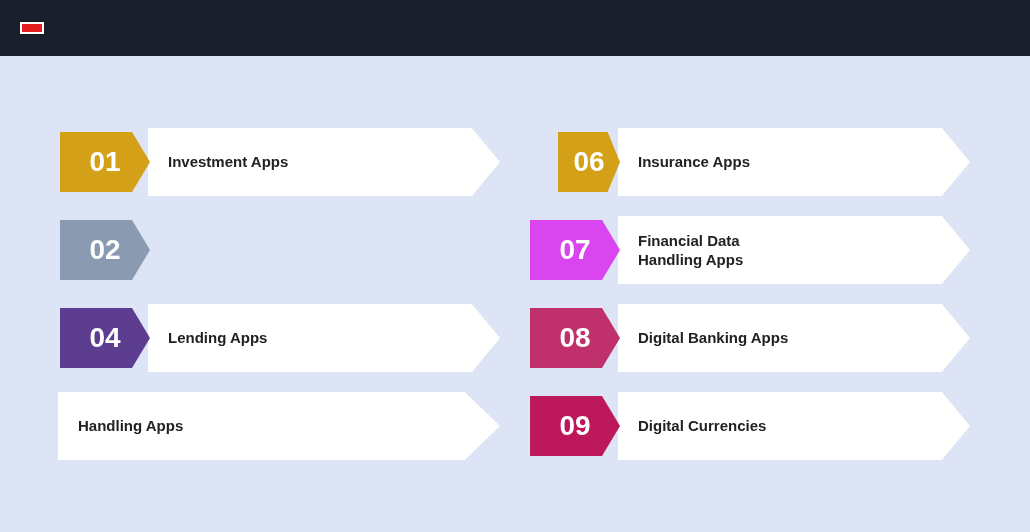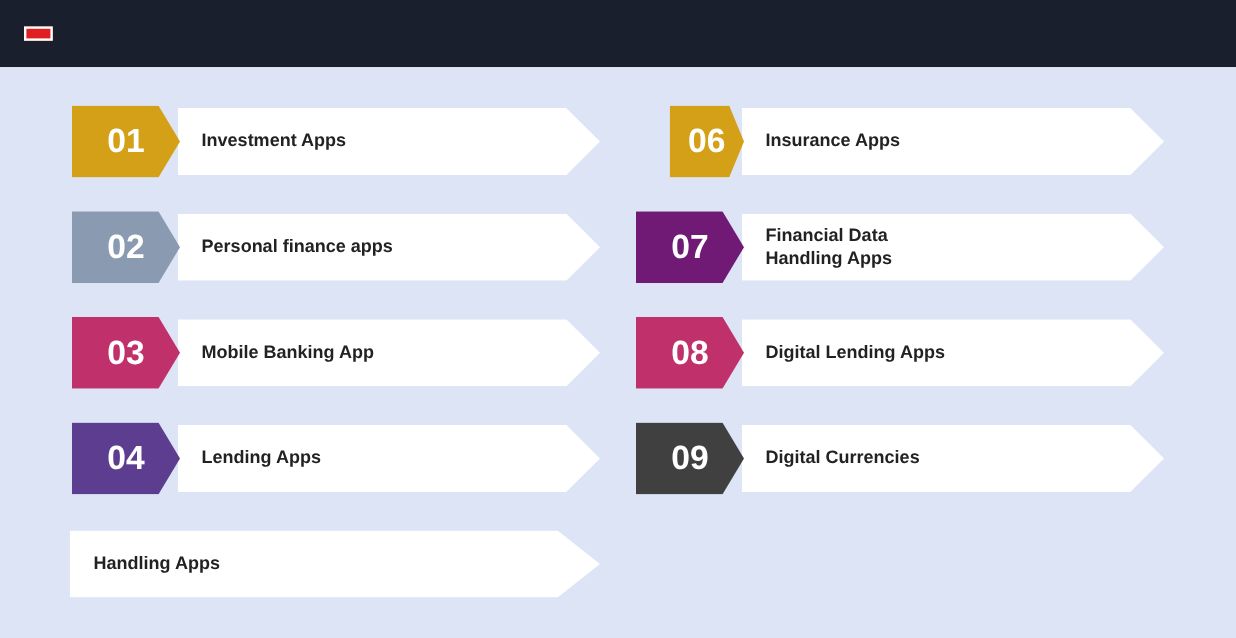--- a/index.html
+++ b/index.html
@@ -94,43 +94,43 @@
       font-size: 28px;
       font-weight: 900;
       color: white;
     }
 
     
     .label-ribbon {
       position: relative;
       display: flex;
       align-items: center;
-      height: 56px;
+      height: 68px;
       background: white;
       clip-path: polygon(0% 0%, 92% 0%, 100% 50%, 92% 100%, 0% 100%);
       padding: 0 20px 0 20px;
       margin-left: -2px;
       flex: 1;
       font-size: 15px;
       font-weight: 700;
       color: #222;
     }
 
     
     .color-gold { background-color: #d4a017; }
     .color-gray { background-color: #8a9ab0; }
     .color-pink { background-color: #c0306a; }
     .color-purple { background-color: #5c3d8f; }
     .color-teal { background-color: #5bbccd; }
 
     
     .color-gold2 { background-color: #d4a017; margin-left: 28px; }
-    .color-gray2 { background-color: #701a75; }
+    .color-gray2 { background-color: #d946ef; }
     .color-pink2 { background-color: #c0306a; }
-    .color-purple2 { background-color: #404040; }
+    .color-purple2 { background-color: #be185d; }
 
     .label-text {
       line-height: 1.3;
     }
   </style>
 </head>
 <body>
 
 <div class="header">
   <div class="logo"></div>
@@ -148,31 +148,20 @@
             <div class="badge-inner color-gold">01</div>
           </div>
           <div class="label-ribbon">
             <span class="label-text">Investment Apps</span>
           </div>
         </div>
         <div class="item-row">
           <div class="badge">
             <div class="badge-inner color-gray">02</div>
           </div>
-          <div class="label-ribbon">
-            <span class="label-text">Personal finance apps</span>
-          </div>
-        </div>
-        <div class="item-row">
-          <div class="badge">
-            <div class="badge-inner color-pink">03</div>
-          </div>
-          <div class="label-ribbon">
-            <span class="label-text">Mobile Banking App</span>
-          </div>
         </div>
         <div class="item-row">
           <div class="badge">
             <div class="badge-inner color-purple">04</div>
           </div>
           <div class="label-ribbon">
             <span class="label-text">Lending Apps</span>
           </div>
         </div>
         <div class="item-row">
@@ -196,21 +185,21 @@
           </div>
           <div class="label-ribbon">
             <span class="label-text">Financial Data<br>Handling Apps</span>
           </div>
         </div>
         <div class="item-row">
           <div class="badge">
             <div class="badge-inner color-pink2">08</div>
           </div>
           <div class="label-ribbon">
-            <span class="label-text">Digital Lending Apps</span>
+            <span class="label-text">Digital Banking Apps</span>
           </div>
         </div>
         <div class="item-row">
           <div class="badge">
             <div class="badge-inner color-purple2">09</div>
           </div>
           <div class="label-ribbon">
             <span class="label-text">Digital Currencies</span>
           </div>
         </div>

